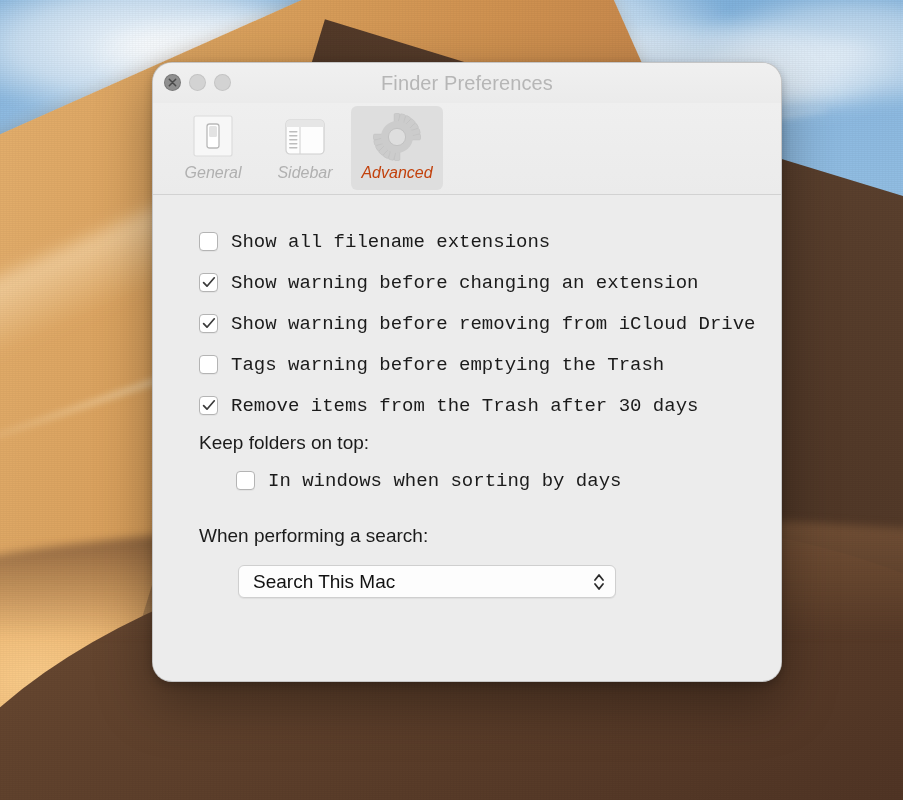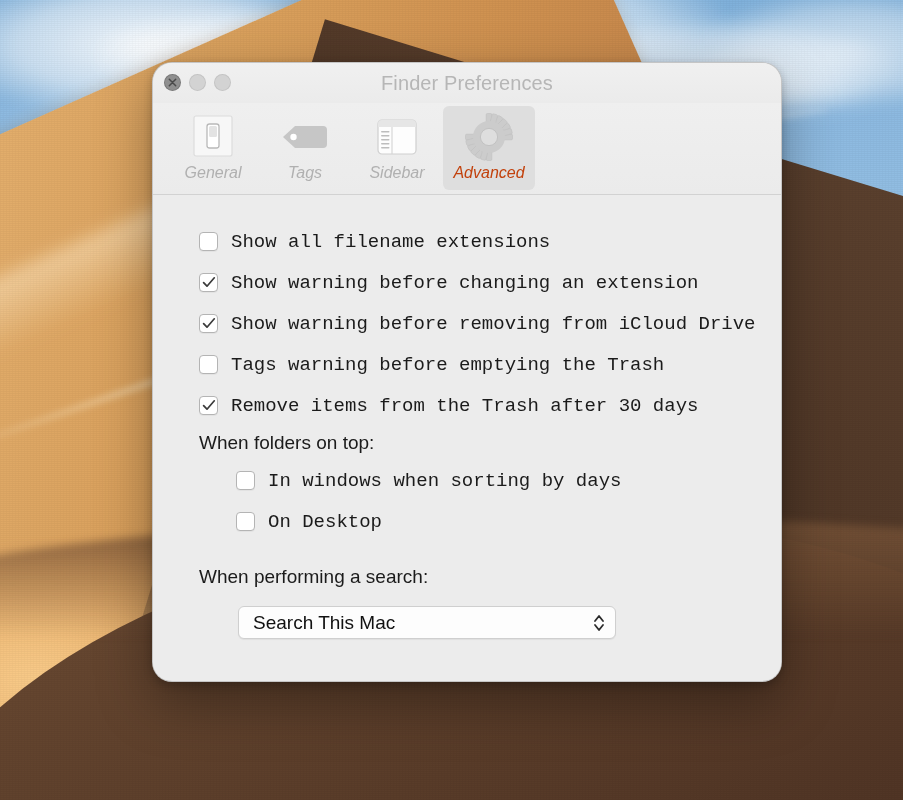--- a/index.html
+++ b/index.html
@@ -353,29 +353,20 @@
       <div class="ticon">
         <svg width="44" height="46" viewBox="0 0 44 46">
           <rect x="3" y="2" width="38" height="40" rx="2" fill="#f7f7f7" stroke="#dcdcdc" stroke-width="1.2"></rect>
           <rect x="16" y="10" width="12" height="24" rx="2.5" fill="#ffffff" stroke="#b9b9b9" stroke-width="1.3"></rect>
           <rect x="18" y="12" width="8" height="11" rx="1.5" fill="#e3e3e3"></rect>
         </svg>
       </div>
       <div class="tlabel">General</div>
     </div>
 
-    <div class="tab">
-      <div class="ticon">
-        <svg width="52" height="46" viewBox="0 0 52 46">
-          <path d="M16 12 L44 12 Q48 12 48 16 L48 30 Q48 34 44 34 L16 34 L4 23 Z" fill="#c6c6c6"></path>
-          <circle cx="14.5" cy="23" r="3.2" fill="#ffffff"></circle>
-        </svg>
-      </div>
-      <div class="tlabel">Tags</div>
-    </div>
 
     <div class="tab">
       <div class="ticon">
         <svg width="46" height="46" viewBox="0 0 46 46">
           <rect x="4" y="6" width="38" height="34" rx="4" fill="#fdfdfd" stroke="#cfcfcf" stroke-width="1.2"></rect>
           <path d="M4 10 a4 4 0 0 1 4 -4 h30 a4 4 0 0 1 4 4 v3 H4 Z" fill="#e6e6e6"></path>
           <line x1="18" y1="13" x2="18" y2="40" stroke="#d3d3d3" stroke-width="1.1"></line>
           <g fill="#bdbdbd">
             <rect x="7" y="17" width="8.5" height="1.6" rx="0.8"></rect>
             <rect x="7" y="21" width="8.5" height="1.6" rx="0.8"></rect>
@@ -450,31 +441,27 @@
 
     <div class="row">
       <div class="cbox">
         <svg width="14" height="13" viewBox="0 0 14 13">
           <path d="M1.6 6.6 L5 10.2 L12.3 1.8" stroke="#3a3a3a" stroke-width="1.7" fill="none" stroke-linecap="round" stroke-linejoin="round"></path>
         </svg>
       </div>
       <div class="rowlabel">Remove items from the Trash after 30 days</div>
     </div>
 
-    <div class="section-label">When folders on top:</div>
+    <div class="section-label">Keep folders on top:</div>
 
     <div class="row indent">
       <div class="cbox"></div>
       <div class="rowlabel">In windows when sorting by days</div>
     </div>
 
-    <div class="row indent">
-      <div class="cbox"></div>
-      <div class="rowlabel">On Desktop</div>
-    </div>
 
     <div class="search-label">When performing a search:</div>
 
     <div class="popup-wrap">
       <div class="popup">
         <span class="popup-value">Search This Mac</span>
         <svg width="14" height="22" viewBox="0 0 14 22">
           <path d="M3 9 L7 4 L11 9" stroke="#2b2b2b" stroke-width="1.8" fill="none" stroke-linecap="round" stroke-linejoin="round"></path>
           <path d="M3 13 L7 18 L11 13" stroke="#2b2b2b" stroke-width="1.8" fill="none" stroke-linecap="round" stroke-linejoin="round"></path>
         </svg>

